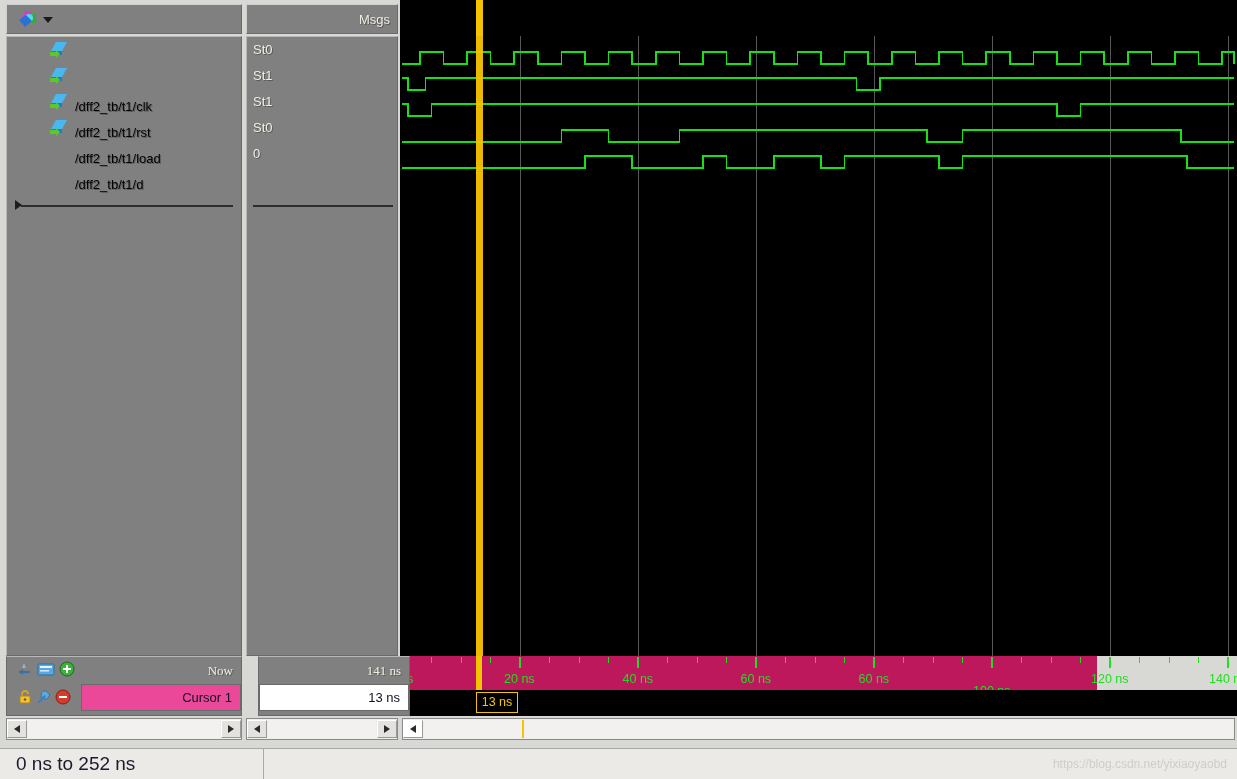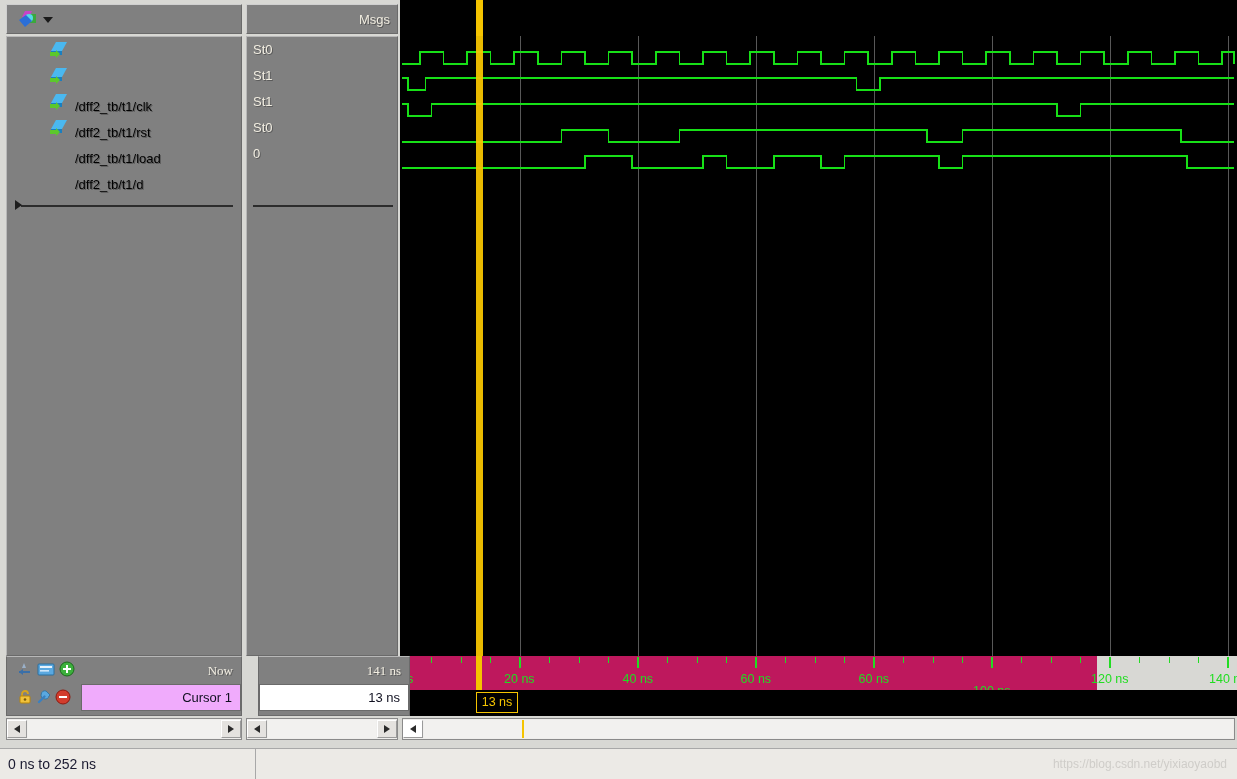--- a/index.html
+++ b/index.html
@@ -93,21 +93,21 @@
   #ctrl-left { position:absolute; left:6px; top:656px; width:236px; height:60px;
                background:#808080; border:1px solid #6a6a6a; border-top-color:#b8b8b8; }
   #ctrl-mid  { position:absolute; left:258px; top:656px; width:152px; height:60px;
                background:#808080; border:1px solid #6a6a6a; border-top-color:#b8b8b8; }
   .ctrl-row { position:relative; height:37px;font-family:Liberation Serif, serif; }
   .ctrl-label { position:absolute; right:8px; top:0; line-height:28px; font-size:13px;
                 color:#f2eee2; text-shadow:1px 1px 0 #5a5a5a; }
   .ctrl-value { position:absolute; right:8px; top:0; line-height:28px; font-size:13px;
                 color:#f2eee2; text-shadow:1px 1px 0 #5a5a5a; }
   #cursor-name-box {
-    position:absolute; left:74px; top:27px; width:160px; height:27px; background:#f0abfc;
+    position:absolute; left:74px; top:27px; width:160px; height:27px; background:#ec4899;
     border:1px solid #6a6a6a;
   }
   #cursor-name-box .ctrl-label { color:#101020; text-shadow:none; line-height:25px; }
   #cursor-value-box {
     position:absolute; left:0px; top:27px; width:150px; height:27px; background:#fff;
     border:1px solid #6a6a6a;
   }
   #cursor-value-box .ctrl-value { color:#101020; text-shadow:none; line-height:25px; }
 
   .icon-strip { position:absolute; left:10px; top:4px; display:flex; gap:3px; align-items:center; }
@@ -124,23 +124,23 @@
   .tri-r { width:0;height:0;border-top:4px solid transparent;border-bottom:4px solid transparent;border-left:6px solid #2a2a2a; }
   #sbar-left { left:6px; top:718px; width:236px; }
   #sbar-mid  { left:246px; top:718px; width:152px; }
   #sbar-wave { left:402px; top:718px; width:833px; }
   #sbar-wave .sbar-btn { background:#fff; }
   #wave-sbar-mark { position:absolute; left:98px; top:0; width:2px; height:18px; background:#f5c400; }
 
   
   #statusbar { position:absolute; left:0; top:748px; width:1237px; height:31px;
                background:#eceae6; border-top:1px solid #a8a8a8; }
-  #status-left { position:absolute; left:0; top:0; width:256px; height:30px;
+  #status-left { position:absolute; left:8px; top:0; width:256px; height:30px;
                  border-right:1px solid #a8a8a8; line-height:30px; padding-left:8px;
-                 font-size:14px; color:#1a1a30; }
+                 font-size:19px; color:#1a1a30; }
   #watermark { position:absolute; right:10px; top:0; line-height:30px;
                font-size:12px; color:#cfcdc9; }
 </style>
 </head>
 <body>
 
 <div id="app">
 
   <div id="names-header" class="gray">
     <svg id="wave-icon" viewBox="0 0 22 20">

